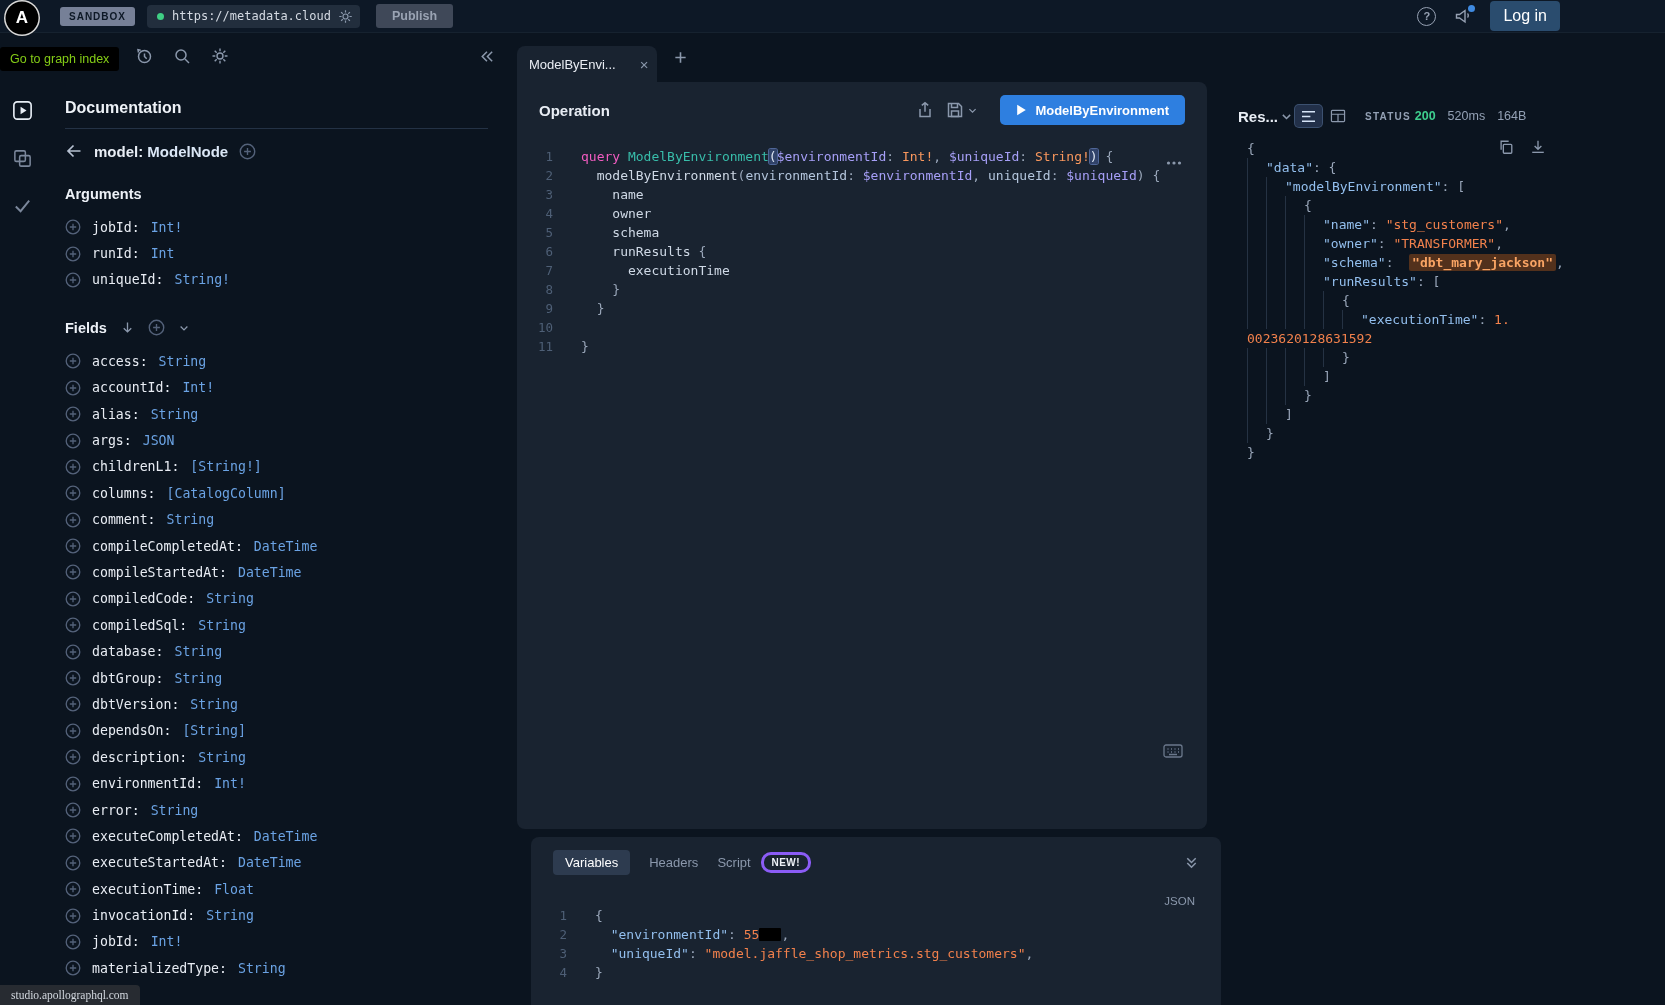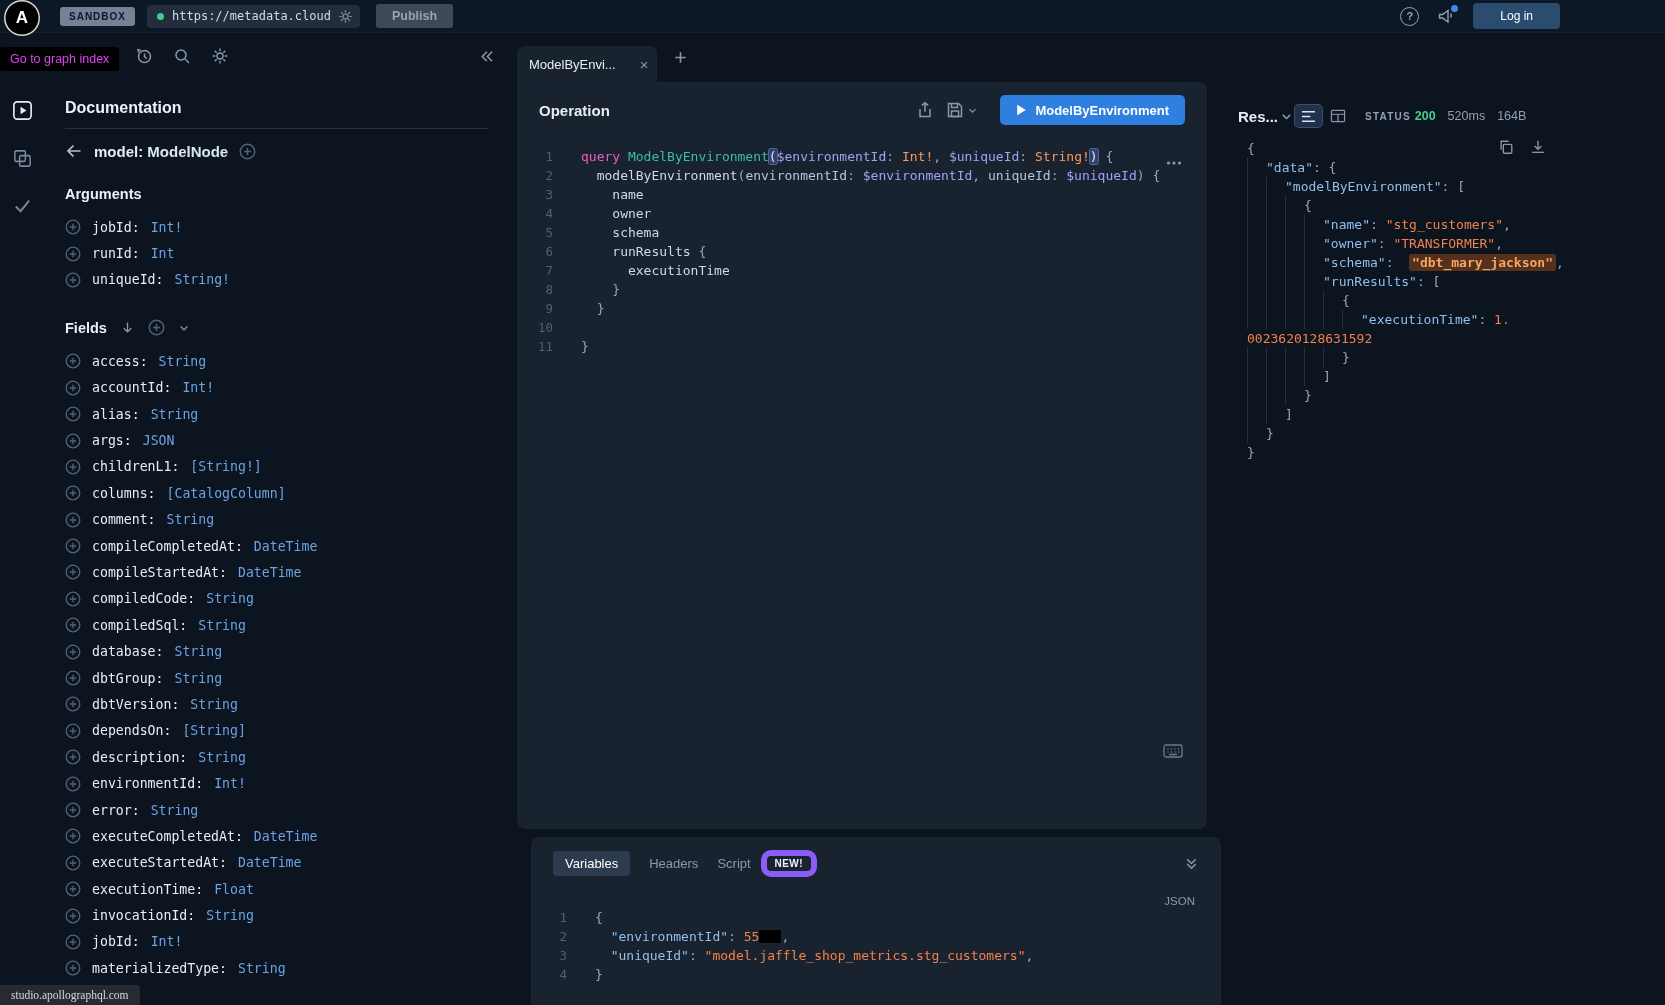--- a/index.html
+++ b/index.html
@@ -45,24 +45,24 @@
   #help-icon{
     width:19px; height:19px; border:1.5px solid #96a1b3; border-radius:50%;
     color:#96a1b3; font-size:11px; font-weight:700;
     display:flex; align-items:center; justify-content:center;
   }
   #mega-wrap{ position:relative; color:#96a1b3; }
   #mega-wrap .ndot{ position:absolute; top:-2px; right:-3px; width:7px; height:7px;
     background:#3f8ae0; border-radius:50%; }
   #login{
     background:#2a4c6e; color:#fff; border:none; border-radius:4px;
-    font-size:12px; padding:6px 27px; font-family:inherit;
+    font-size:16px; padding:6px 13px; font-family:inherit;
   }
   #tooltip{
-    position:absolute; left:0; top:47px; background:#000; color:#d946ef;
+    position:absolute; left:0; top:47px; background:#000; color:#84cc16;
     font-size:12.5px; padding:5px 10px; border-radius:3px; z-index:70;
   }
   #statusbar{
     position:absolute; left:0; bottom:0; background:#272b31; color:#d3d8df;
     font-size:11.5px; padding:4px 11px; border-radius:0 4px 0 0; z-index:60;font-family:Liberation Serif, serif;
   }
 
   
   #rail{ position:absolute; left:0; top:33px; bottom:0; width:44px;
     display:flex; flex-direction:column; align-items:center; padding-top:66px; gap:26px; }
@@ -116,21 +116,21 @@
     flex:none; font-size:12.5px; }
   .ct{ margin-left:12px; }
   #op-more{ position:absolute; top:72px; right:24px; color:#8b98ac; }
   #op-kbd{ position:absolute; bottom:70px; right:24px; color:#6b788c; }
 
   #vars-panel{ position:absolute; left:14px; top:804px; width:100%; height:216px;
     border-radius:8px 8px 0 0; }
   #vars-head{ display:flex; align-items:center; padding:13px 22px 0; gap:19px; }
   .vtab{ color:#8b98ac; font-size:13px; }
   .vtab.active{ background:#2d3b4f; border-radius:4px; padding:5px 12px; color:#fff; }
-  .newb{ border:6px solid #8b5cf6; color:#edf1f7; font-size:10px; font-weight:700;
+  .newb{ border:3px solid #8b5cf6; color:#edf1f7; font-size:10px; font-weight:700;
     border-radius:10px; padding:2px 8px; letter-spacing:.4px; margin-left:-9px; }
   #vars-collapse{ margin-left:auto; color:#8b98ac; }
   #json-label{ position:absolute; top:58px; right:26px; font-size:11.5px; color:#8b98ac; }
   #vars-editor-wrap{ margin-top:22px; }
 
   
   #response{ position:absolute; left:1230px; top:33px; right:0; bottom:0; }
   #resp-head{ display:flex; align-items:center; margin-top:72px; padding-left:8px; gap:2px; }
   #resp-title{ font-size:15px; font-weight:700; }
   .icon-btn{ width:27px; height:22px; border-radius:4px; display:flex;

